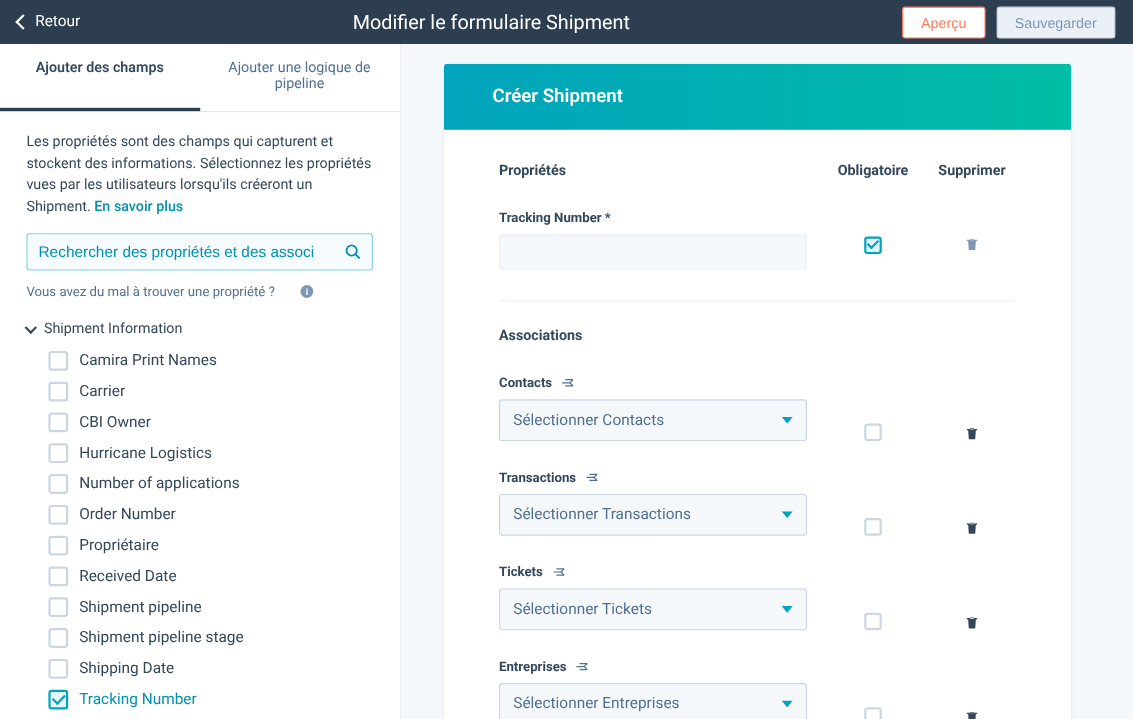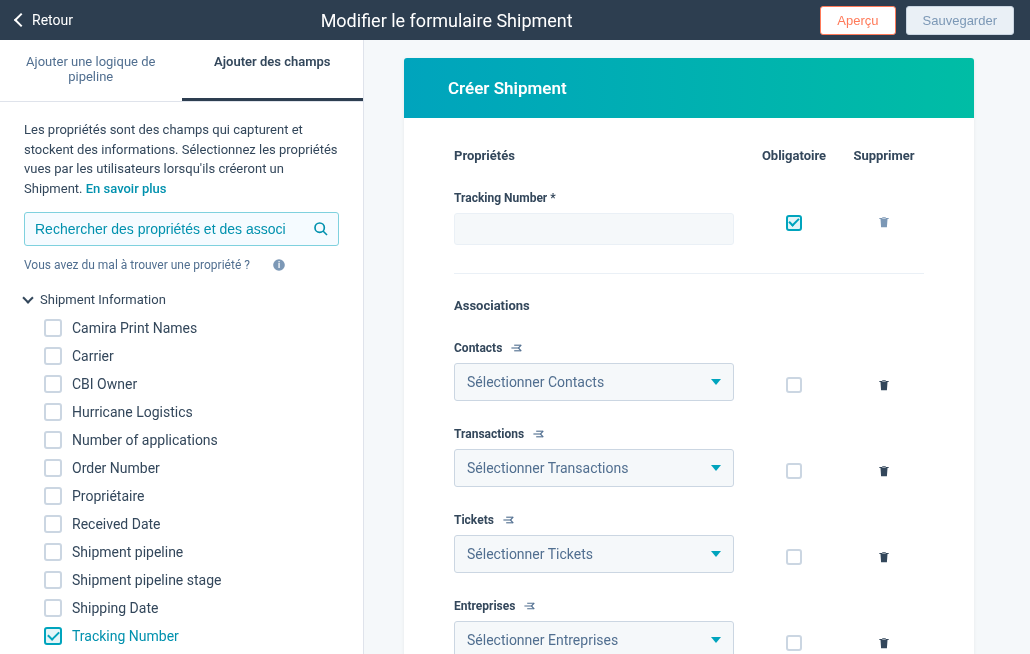--- a/index.html
+++ b/index.html
@@ -63,21 +63,21 @@
   
   .cb-sm { width: 16px; height: 16px; border: 2px solid #cbd6e2; border-radius: 3px; position: relative; cursor: pointer; }
   .cb-sm.checked { border-color: #00a4bd; background: #e5f5f8; }
   .cb-sm.checked::after { content: ""; position: absolute; left: 3px; top: -1px; width: 4px; height: 8px; border-right: 2px solid #00a4bd; border-bottom: 2px solid #00a4bd; transform: rotate(45deg); }
   
   .trash { width: 14px; height: 14px; color: #7c98b6; cursor: pointer; }
   
   .divider { border: none; border-top: 1px solid #eaf0f6; margin: 0 0 24px 0; }
   
   .assoc-title { font-size: 13px; font-weight: 700; color: #33475b; margin-bottom: 28px; }
-  .assoc-row { display: flex; align-items: center; margin-bottom: 26px; }
+  .assoc-row { display: flex; align-items: flex-end; margin-bottom: 26px; }
   .assoc-left { flex: 1; }
   .assoc-label { font-size: 12px; font-weight: 700; color: #33475b; margin-bottom: 8px; display: flex; align-items: center; gap: 8px; }
   .assoc-icon { width: 14px; height: 10px; display: inline-flex; align-items: center; }
   .assoc-icon svg { width: 14px; height: 10px; }
   .assoc-select { width: 100%; max-width: 280px; height: 38px; border: 1px solid #cbd6e2; border-radius: 3px; background: #f5f8fa; padding: 0 12px; display: flex; align-items: center; justify-content: space-between; font-size: 14px; color: #516f90; cursor: pointer; }
   .select-caret { width: 0; height: 0; border-left: 5px solid transparent; border-right: 5px solid transparent; border-top: 6px solid #00a4bd; }
   .assoc-req { width: 100px; display: flex; justify-content: center; padding-top: 28px; }
   .assoc-del { width: 80px; display: flex; justify-content: center; padding-top: 28px; }
 </style>
 </head>
@@ -91,22 +91,22 @@
   <div class="top-title">Modifier le formulaire Shipment</div>
   <div class="top-buttons">
     <button class="btn btn-preview">Aperçu</button>
     <button class="btn btn-save">Sauvegarder</button>
   </div>
 </div>
 
 <div class="main">
   <div class="sidebar">
     <div class="tabs">
+      <div class="tab active">Ajouter des champs</div>
       <div class="tab">Ajouter une logique de pipeline</div>
-      <div class="tab active">Ajouter des champs</div>
     </div>
     <div class="sb-body">
       <p class="sb-intro">
         <span>Les propriétés sont des champs qui capturent et stockent des informations. Sélectionnez les propriétés vues par les utilisateurs lorsqu'ils créeront un Shipment. </span><span class="link">En savoir plus</span>
       </p>
       <div class="search-wrap">
         <input class="search-input" placeholder="Rechercher des propriétés et des associ" style="">
         <svg class="search-icon" viewBox="0 0 24 24" fill="none" stroke="#0091ae" stroke-width="2.5">
             <circle cx="10" cy="10" r="7"></circle>
             <line x1="21" y1="21" x2="15" y2="15"></line>

